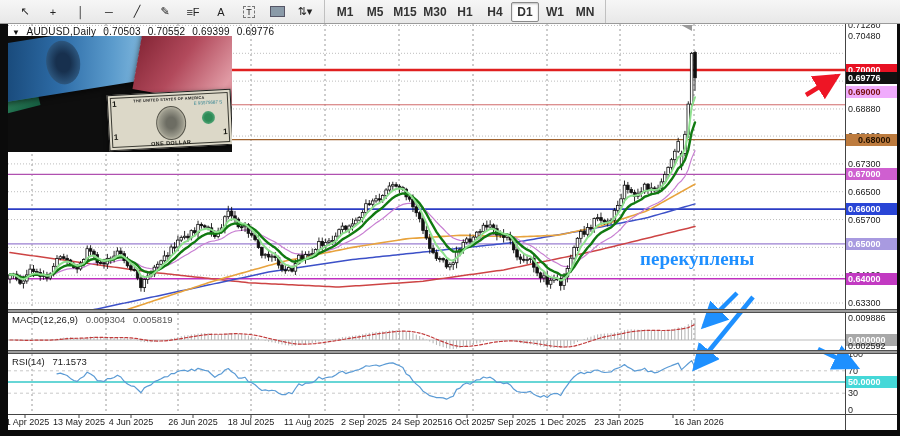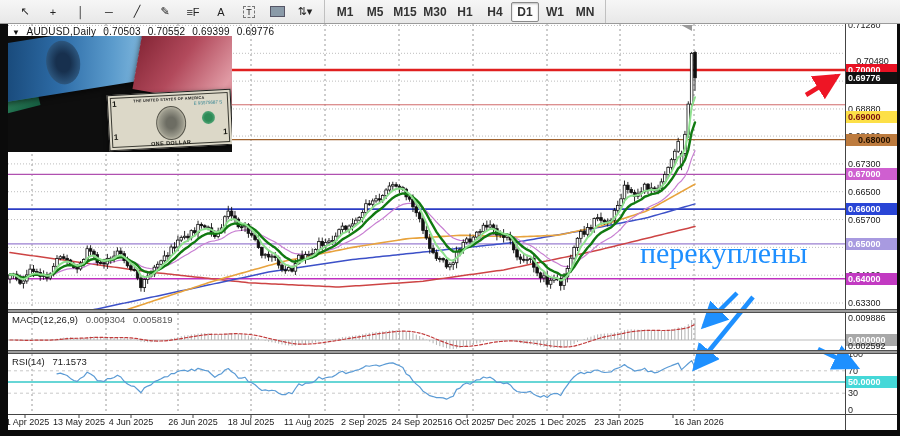--- a/index.html
+++ b/index.html
@@ -26,22 +26,22 @@
         border-bottom:1px solid #4f4f4f;box-sizing:border-box;z-index:6;}
   #axisline{position:absolute;left:845px;top:24px;width:1px;height:406px;background:#444;z-index:5;}
   #dateline{position:absolute;left:8px;top:414px;width:889px;height:1px;background:#444;z-index:5;}
   svg{position:absolute;left:0;top:0;pointer-events:none;}
   #chart-svg{z-index:2;} #ann-svg{z-index:6;}
   
   #symbol-line{position:absolute;left:12px;top:26px;font-size:10px;color:#111;z-index:7;letter-spacing:.2px;}
   #symbol-line span{margin-right:4px;}
   .indlabel{position:absolute;left:12px;font-size:9.5px;color:#222;z-index:7;}
   .indlabel span{margin-right:5px;}
-  #overbought{position:absolute;left:640px;top:236px;font-family:"Liberation Serif",serif;
-              font-weight:normal;font-size:30px;z-index:7;}
+  #overbought{position:absolute;left:640px;top:248px;font-family:"Liberation Serif",serif;
+              font-weight:bold;font-size:19px;z-index:7;}
   
   .axlab{position:absolute;left:848px;width:49px;font-size:9px;color:#1a1a1a;transform:translateY(-50%);
          white-space:nowrap;z-index:5;}
   .axbadge{position:absolute;left:846px;width:51px;font-size:9px;font-weight:bold;text-align:left;
            padding:1px 2px;transform:translateY(-50%);white-space:nowrap;z-index:5;box-sizing:border-box;}
   .datelab{position:absolute;top:417px;font-size:9px;color:#1a1a1a;transform:translateX(-50%);z-index:5;white-space:nowrap;}
   
   #photo{position:absolute;left:8px;top:36px;width:224px;height:116px;background:#0e0e0e;overflow:hidden;z-index:3;}
   #au-note{position:absolute;left:-14px;top:-6px;width:196px;height:58px;transform:rotate(-9deg);
            background:linear-gradient(100deg,#13406e 0%,#2e6da8 35%,#5b9bcc 60%,#8fc3e4 82%,#3c78ad 100%);
@@ -864,33 +864,33 @@
   </div>
   <div class="indlabel" style="top:356px;">
     <span>RSI(14)</span>
     <span>71.1573</span>
   </div>
 
   <div id="overbought" style="color: rgb(30, 143, 255);">перекуплены</div>
 
   <div id="paxis">
       <div class="axlab" style="top: 25.4816px;">0.71280</div>
-      <div class="axlab" style="top: 61px; text-align: center;">0.70480</div>
+      <div class="axlab" style="top: 36px;">0.70480</div>
       <div class="axlab" style="top: 81.1296px;">0.69680</div>
       <div class="axlab" style="top: 108.954px;">0.68880</div>
       <div class="axlab" style="top: 136.082px;">0.68100</div>
       <div class="axlab" style="top: 163.906px;">0.67300</div>
       <div class="axlab" style="top: 191.73px;">0.66500</div>
       <div class="axlab" style="top: 219.554px;">0.65700</div>
       <div class="axlab" style="top: 247.378px;">0.64900</div>
       <div class="axlab" style="top: 275.202px;">0.64100</div>
       <div class="axlab" style="top: 303.026px;">0.63300</div>
       <div class="axbadge" style="top: 70px; background: rgb(232, 17, 35); color: rgb(255, 255, 255);">0.70000</div>
       <div class="axbadge" style="top: 77.7907px; background: rgb(17, 17, 17); color: rgb(255, 255, 255);">0.69776</div>
-      <div class="axbadge" style="top: 117px; background: #fde047; color: rgb(122, 16, 16);">0.69000</div>
+      <div class="axbadge" style="top: 92px; background: #f0abfc; color: rgb(122, 16, 16);">0.69000</div>
       <div class="axbadge" style="top: 139.56px; background: rgb(189, 123, 62); color: rgb(34, 17, 0); padding-left: 12px;">0.68000</div>
       <div class="axbadge" style="top: 174.34px; background: rgb(207, 95, 208); color: rgb(255, 255, 255);">0.67000</div>
       <div class="axbadge" style="top: 209.12px; background: rgb(41, 69, 214); color: rgb(255, 255, 255);">0.66000</div>
       <div class="axbadge" style="top: 243.9px; background: rgb(168, 154, 224); color: rgb(255, 255, 255);">0.65000</div>
       <div class="axbadge" style="top: 278.68px; background: rgb(194, 58, 194); color: rgb(255, 255, 255);">0.64000</div>
     </div>
   <div id="iaxis">
       <div class="axlab" style="top: 318px;">0.009886</div>
       <div class="axbadge" style="top: 340px; background: rgb(168, 168, 168); color: rgb(255, 255, 255);">0.000000</div>
       <div class="axlab" style="top: 346.039px;">0.002592</div>
@@ -903,21 +903,21 @@
   <div id="daxis">
       <div class="datelab" style="top: 417px; left: 25px;">21 Apr 2025</div>
       <div class="datelab" style="top: 417px; left: 79px;">13 May 2025</div>
       <div class="datelab" style="top: 417px; left: 131px;">4 Jun 2025</div>
       <div class="datelab" style="top: 417px; left: 193px;">26 Jun 2025</div>
       <div class="datelab" style="top: 417px; left: 251px;">18 Jul 2025</div>
       <div class="datelab" style="top: 417px; left: 309px;">11 Aug 2025</div>
       <div class="datelab" style="top: 417px; left: 364px;">2 Sep 2025</div>
       <div class="datelab" style="top: 417px; left: 417px;">24 Sep 2025</div>
       <div class="datelab" style="top: 417px; left: 467px;">16 Oct 2025</div>
-      <div class="datelab" style="top: 417px; left: 513px;">7 Dec 2025</div>
+      <div class="datelab" style="top: 417px; left: 513px;">7 Sep 2025</div>
       <div class="datelab" style="top: 417px; left: 563px;">1 Dec 2025</div>
       <div class="datelab" style="top: 417px; left: 619px;">23 Jan 2025</div>
       <div class="datelab" style="top: 417px; left: 699px;">16 Jan 2026</div>
     </div>
 
   <div class="psep" style="top:309px;"></div>
   <div class="psep" style="top:350px;"></div>
   <div id="axisline"></div>
   <div id="dateline"></div>
 

